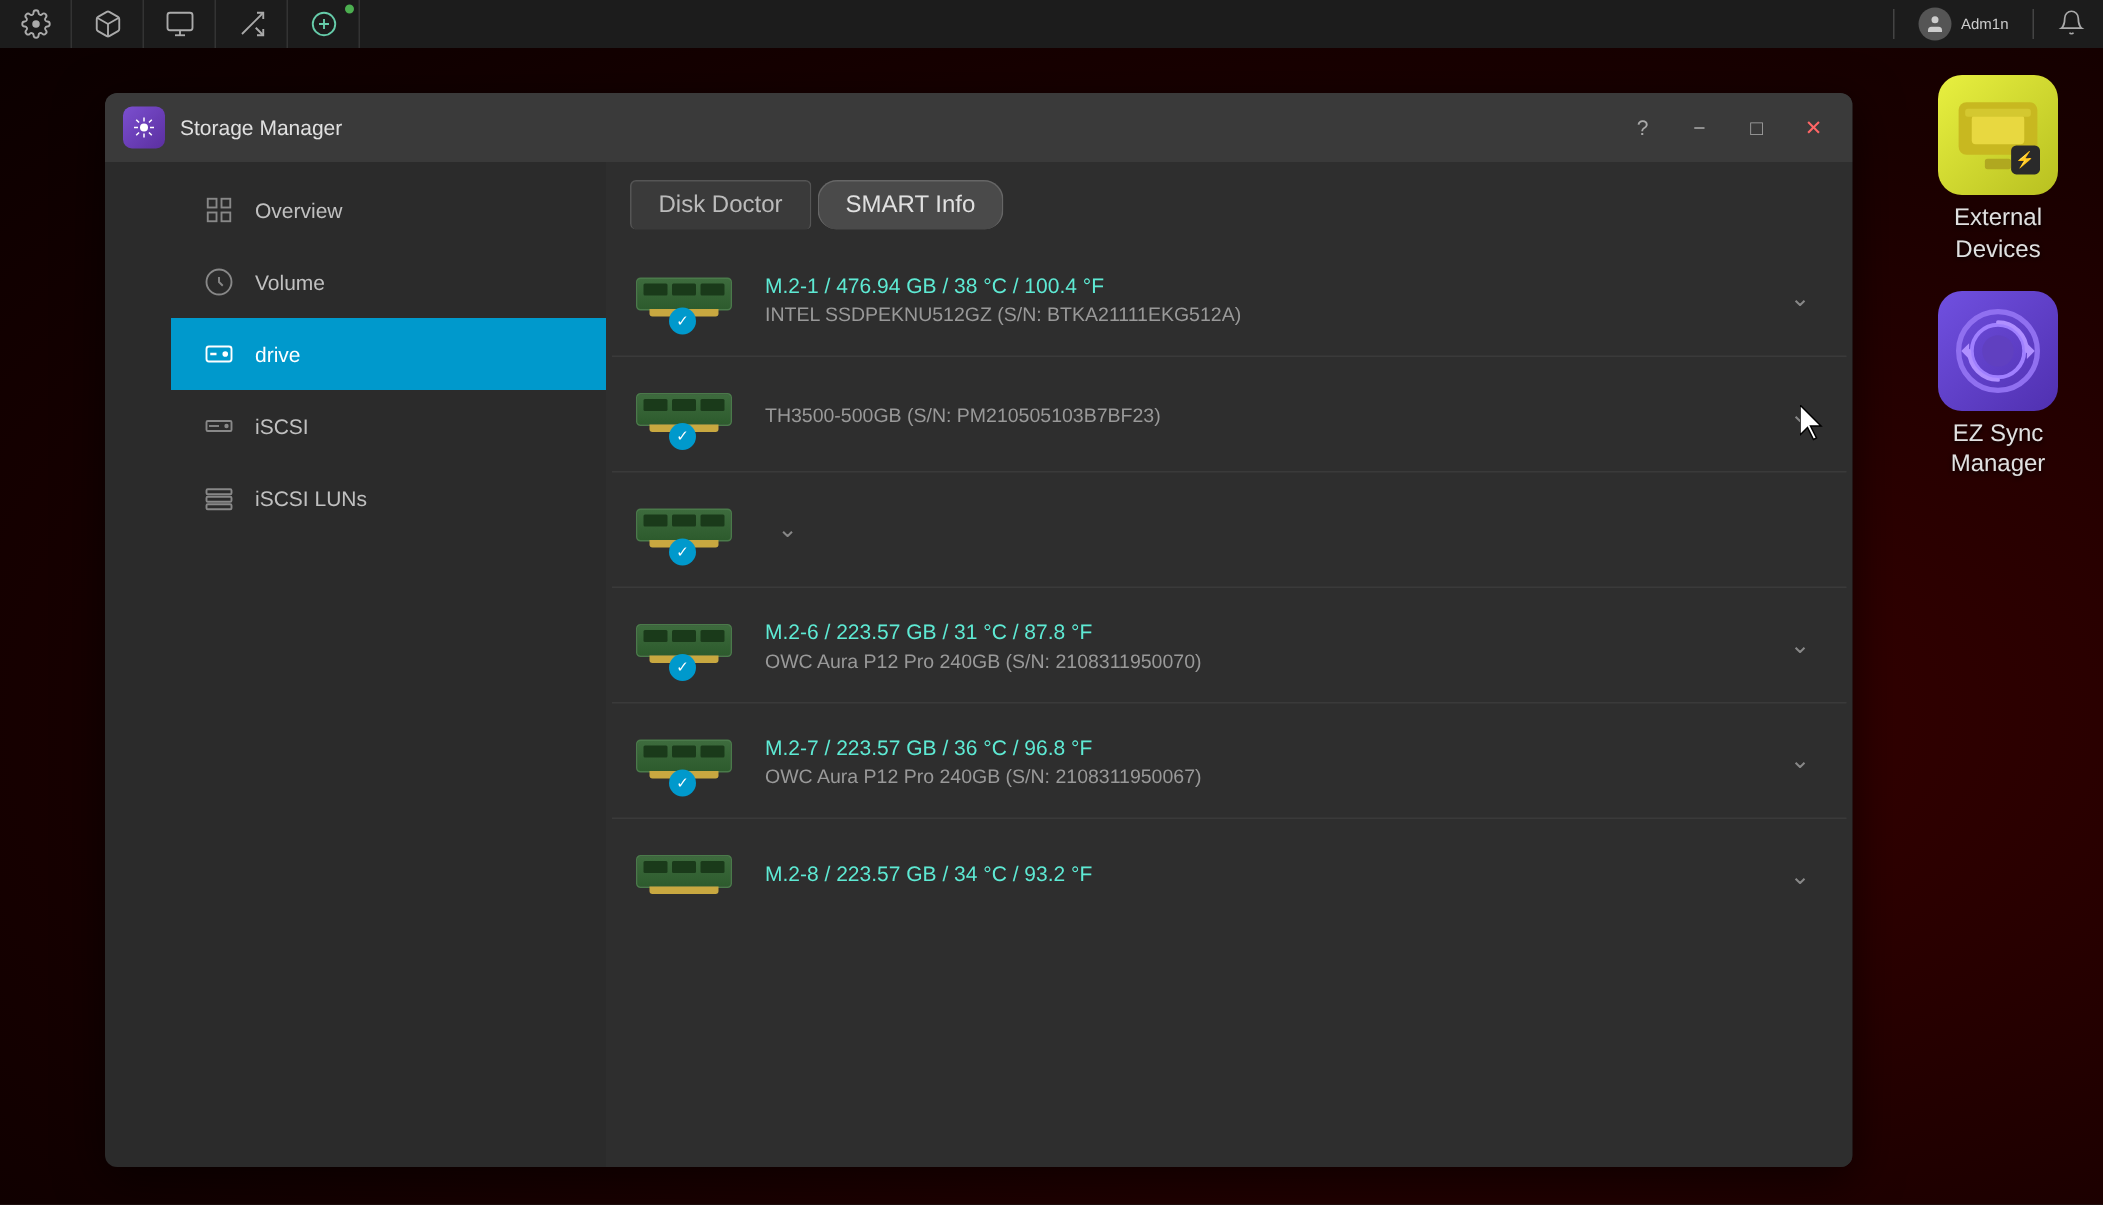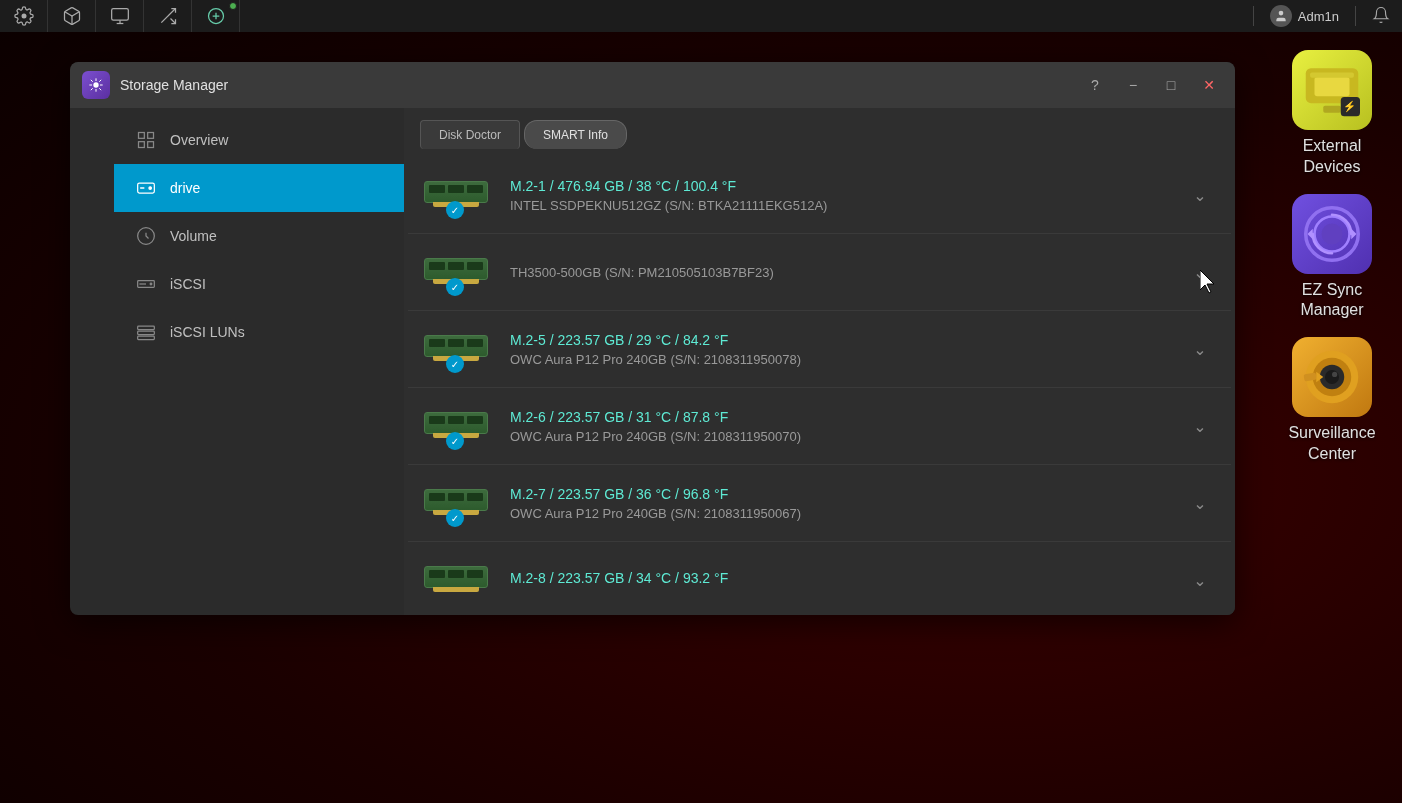--- a/index.html
+++ b/index.html
@@ -55,21 +55,21 @@
       width: 20px;
       height: 20px;
     }
 
     .taskbar-right {
       display: flex;
       align-items: center;
       gap: 8px;
       padding-right: 12px;
       color: #ccc;
-      font-size: 13px;
+      font-size: 10px;
     }
 
     .taskbar-user {
       display: flex;
       align-items: center;
       gap: 6px;
     }
 
     .user-avatar {
       width: 22px;
@@ -82,21 +82,21 @@
       font-size: 11px;
       color: #fff;
     }
 
     
     .window {
       position: absolute;
       top: 62px;
       left: 70px;
       width: 1165px;
-      height: 553px;
+      height: 716px;
       background: #2b2b2b;
       border-radius: 8px;
       box-shadow: 0 8px 32px rgba(0,0,0,0.6);
       display: flex;
       flex-direction: column;
       z-index: 10;
       overflow: hidden;
     }
 
     .window-titlebar {
@@ -203,21 +203,21 @@
       padding: 12px 16px 0;
       flex-shrink: 0;
     }
 
     .tab-btn {
       padding: 7px 18px;
       border: 1px solid #555;
       border-radius: 4px;
       background: #3a3a3a;
       color: #bbb;
-      font-size: 12px;
+      font-size: 16px;
       cursor: pointer;
       border-bottom: none;
     }
     .tab-btn.active {
       background: #4a4a4a;
       color: #e0e0e0;
       border-color: #666;
       border-radius: 13px;
     }
 
@@ -468,42 +468,42 @@
         <div class="sidebar-icon">
           <svg viewBox="0 0 24 24" fill="none" stroke="#888" stroke-width="1.5" width="20" height="20">
               <rect x="3" y="3" width="7" height="7"></rect>
               <rect x="14" y="3" width="7" height="7"></rect>
               <rect x="3" y="14" width="7" height="7"></rect>
               <rect x="14" y="14" width="7" height="7"></rect>
             </svg>
         </div>
         <span>Overview</span>
       </div>
+      <div class="sidebar-item">
+        <div class="sidebar-icon">
+          <svg viewBox="0 0 24 24" fill="none" stroke="#888" stroke-width="1.5" width="20" height="20">
+              <circle cx="12" cy="12" r="10"></circle>
+              <path d="M12 8v4l3 3"></path>
+            </svg>
+        </div>
+        <span>Volume</span>
+      </div>
       <div class="sidebar-item active">
         <div class="sidebar-icon">
           <svg viewBox="0 0 24 24" fill="none" stroke="#fff" stroke-width="1.5" width="20" height="20">
               <rect x="2" y="6" width="20" height="12" rx="2"></rect>
               <circle cx="17" cy="12" r="1.5" fill="#fff"></circle>
               <line x1="5" y1="12" x2="10" y2="12" stroke="#fff" stroke-width="2"></line>
             </svg>
         </div>
         <span>drive</span>
       </div>
       <div class="sidebar-item">
         <div class="sidebar-icon">
           <svg viewBox="0 0 24 24" fill="none" stroke="#888" stroke-width="1.5" width="20" height="20">
-              <circle cx="12" cy="12" r="10"></circle>
-              <path d="M12 8v4l3 3"></path>
-            </svg>
-        </div>
-        <span>Volume</span>
-      </div>
-      <div class="sidebar-item">
-        <div class="sidebar-icon">
-          <svg viewBox="0 0 24 24" fill="none" stroke="#888" stroke-width="1.5" width="20" height="20">
               <rect x="2" y="8" width="20" height="8" rx="1"></rect>
               <circle cx="18" cy="12" r="1" fill="#888"></circle>
               <line x1="4" y1="12" x2="12" y2="12" stroke="#888" stroke-width="1.5"></line>
             </svg>
         </div>
         <span>iSCSI</span>
       </div>
       <div class="sidebar-item">
         <div class="sidebar-icon">
           <svg viewBox="0 0 24 24" fill="none" stroke="#888" stroke-width="1.5" width="20" height="20">
@@ -566,24 +566,20 @@
           <div class="drive-icon-container">
             <div class="ssd-visual">
               <div class="ssd-chips">
                 <div class="ssd-chip"></div>
                 <div class="ssd-chip"></div>
                 <div class="ssd-chip"></div>
               </div>
               <div class="ssd-gold-connector"></div>
             </div>
             <div class="drive-check">✓</div>
-          </div>
-          <div class="drive-info">
-            <div class="drive-name">M.2-5 / 223.57 GB / 29 °C / 84.2 °F</div>
-            <div class="drive-model">OWC Aura P12 Pro 240GB (S/N: 2108311950078)</div>
           </div>
           <div class="drive-expand">⌄</div>
         </div>
 
         <div class="drive-item">
           <div class="drive-icon-container">
             <div class="ssd-visual">
               <div class="ssd-chips">
                 <div class="ssd-chip"></div>
                 <div class="ssd-chip"></div>
@@ -664,33 +660,19 @@
         <circle cx="40" cy="40" r="12" fill="#6040c0"></circle>
         <path d="M40 18 A22 22 0 0 1 62 40" stroke="#b090ff" stroke-width="3" fill="none" stroke-linecap="round"></path>
         <polygon points="62,34 68,40 62,46" fill="#b090ff"></polygon>
         <path d="M40 62 A22 22 0 0 1 18 40" stroke="#b090ff" stroke-width="3" fill="none" stroke-linecap="round"></path>
         <polygon points="18,46 12,40 18,34" fill="#b090ff"></polygon>
       </svg>
     </div>
     <span class="desktop-icon-label">EZ Sync Manager</span>
   </div>
 
-  <div class="desktop-icon">
-    <div class="desktop-icon-img" style="background: linear-gradient(135deg, #f0b030, #c07810);">
-      <svg viewBox="0 0 80 80" width="70" height="70">
-        <circle cx="40" cy="40" r="30" fill="#e0a020"></circle>
-        <circle cx="40" cy="40" r="22" fill="#c08010"></circle>
-        <circle cx="40" cy="40" r="14" fill="#2a2a2a"></circle>
-        <circle cx="40" cy="40" r="8" fill="#1a1a1a"></circle>
-        <circle cx="43" cy="37" r="3" fill="#444"></circle>
-        <rect x="8" y="36" width="14" height="8" rx="2" fill="#d09020" transform="rotate(-10 15 40)"></rect>
-        <polygon points="22,34 30,40 22,46" fill="#e0a020"></polygon>
-      </svg>
-    </div>
-    <span class="desktop-icon-label">Surveillance Center</span>
-  </div>
 </div>
 
 <div class="cursor-indicator" style="left: 1200px; top: 270px;">
   <svg width="20" height="24" viewBox="0 0 20 24">
     <path d="M0 0 L0 20 L5 15 L9 23 L11 22 L7 14 L14 14 Z" fill="white" stroke="black" stroke-width="1"></path>
   </svg>
 </div>
 
 </body></html>

